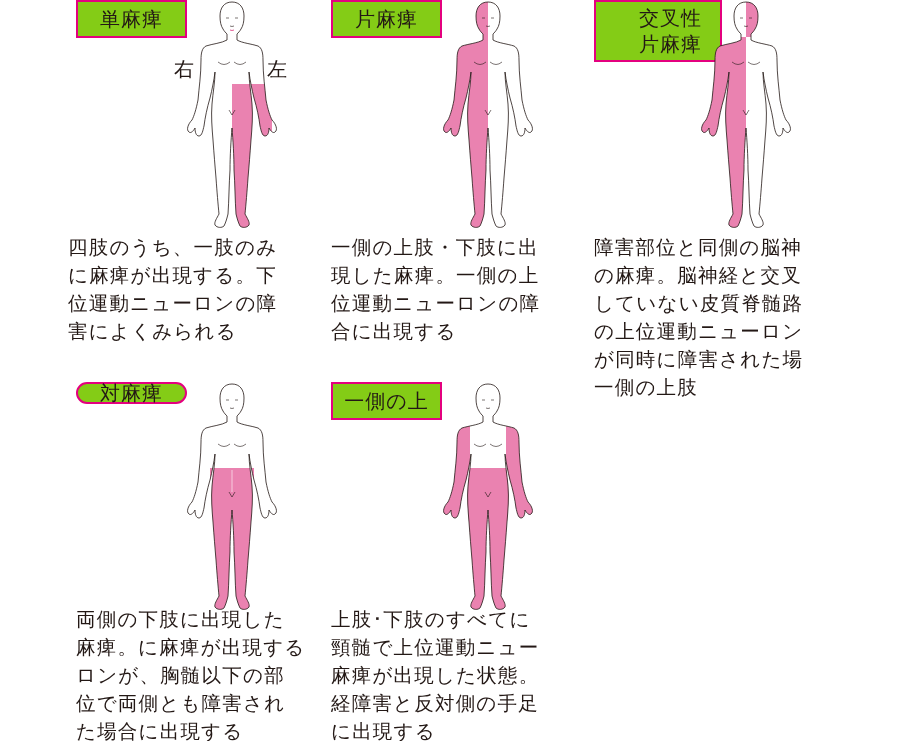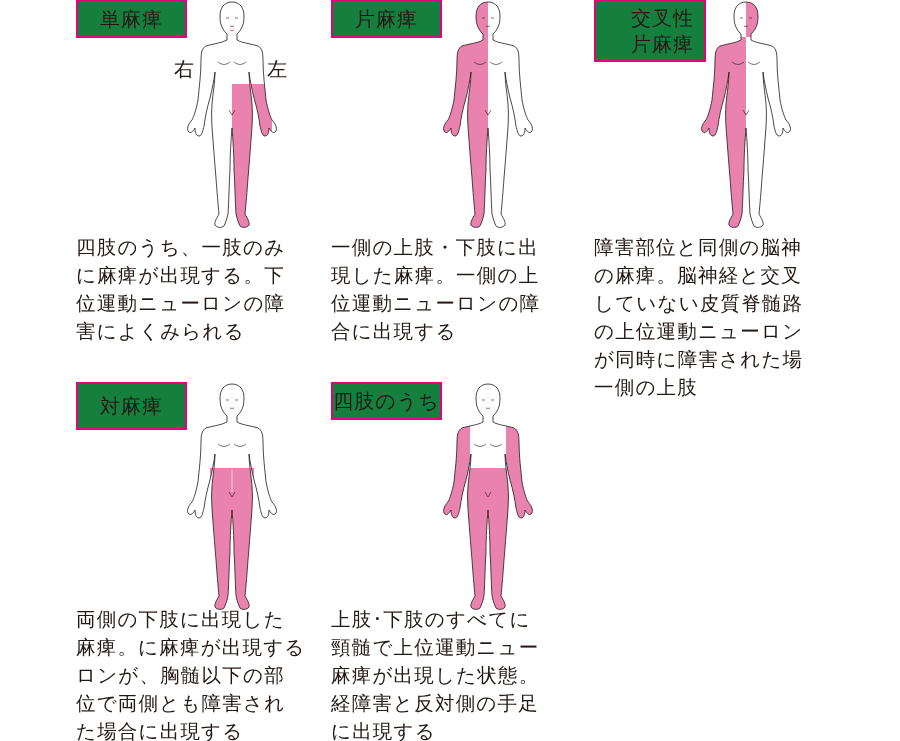--- a/index.html
+++ b/index.html
@@ -1,19 +1,19 @@
 <!DOCTYPE html>
 <html><head>
 <meta charset="utf-8">
 <style>
   html, body { margin:0; padding:0; background:#ffffff; }
   body { width:900px; height:741px; position:relative; overflow:hidden;
          font-family:"DejaVu Sans", "Liberation Sans", sans-serif; color:#231815; }
   .panel { position:absolute; }
-  .label-box { position:absolute; border:2px solid #e4007f; background:#15803d;
+  .label-box { position:absolute; border:2px solid #e4007f; background:#84cc16;
                box-sizing:border-box; display:flex; align-items:center; justify-content:center;
                font-size:20px; line-height:26px; text-align:center; letter-spacing:1px; }
   .label-box span { display:block; }
   .figure { position:absolute; }
   .desc { position:absolute; font-size:19.5px; line-height:28px; letter-spacing:1.2px; white-space:nowrap; }
   .desc div { height:28px; }
   .side-label { position:absolute; font-size:20px; }
 </style>
 </head>
 <body>
@@ -52,21 +52,21 @@
   <svg class="figure" style="left:182px;top:0px;" width="100" height="230" viewBox="0 0 100 230">
     <g clip-path="url(#clip-body)">
       <rect x="50" y="84" width="40" height="146" fill="#ea82b0"></rect>
     </g>
     <use href="#body-outline" fill="none" stroke="#231815" stroke-width="0.8"></use>
     <path d="M44,18 l3,0 M53,18 l3,0 M48,26 q2,1 4,0" stroke="#231815" stroke-width="0.6" fill="none"></path>
     <path d="M48,30 q2,1 4,0" stroke="#e35d95" stroke-width="1" fill="none"></path>
     <path d="M36,62 q6,5 12,0 M52,62 q6,5 12,0" stroke="#231815" stroke-width="0.6" fill="none"></path>
     <path d="M47,110 l3,5 l3,-5" stroke="#231815" stroke-width="0.6" fill="none"></path>
   </svg>
-  <div class="desc" style="left:76px;top:234px;">
+  <div class="desc" style="left:68px;top:234px;">
     <div>四肢のうち、一肢のみ</div>
     <div>に麻痺が出現する。下</div>
     <div>位運動ニューロンの障</div>
     <div>害によくみられる</div>
   </div>
 </div>
 
 <div class="panel">
   <div class="label-box" style="left:331px;top:0px;width:111px;height:38px;">
     <span>片麻痺</span>
@@ -82,21 +82,21 @@
   </svg>
   <div class="desc" style="left:331px;top:234px;">
     <div>一側の上肢・下肢に出</div>
     <div>現した麻痺。一側の上</div>
     <div>位運動ニューロンの障</div>
     <div>合に出現する</div>
   </div>
 </div>
 
 <div class="panel">
-  <div class="label-box" style="left:594px;top:0px;width:112px;height:62px;flex-direction:column;padding-left:25px;">
+  <div class="label-box" style="left:594px;top:0px;width:128px;height:62px;flex-direction:column;padding-left:25px;">
     <span>交叉性</span>
     <span>片麻痺</span>
   </div>
   <svg class="figure" style="left:696px;top:0px;" width="100" height="230" viewBox="0 0 100 230">
     <g clip-path="url(#clip-body)">
       <rect x="50" y="0" width="50" height="37" fill="#ea82b0"></rect>
       <rect x="0" y="37" width="50" height="193" fill="#ea82b0"></rect>
     </g>
     <use href="#body-outline" fill="none" stroke="#231815" stroke-width="0.8"></use>
     <path d="M44,18 l3,0 M53,18 l3,0 M48,26 q2,1 4,0" stroke="#231815" stroke-width="0.6" fill="none"></path>
@@ -107,21 +107,21 @@
     <div>障害部位と同側の脳神</div>
     <div>の麻痺。脳神経と交叉</div>
     <div>していない皮質脊髄路</div>
     <div>の上位運動ニューロン</div>
     <div>が同時に障害された場</div>
     <div>一側の上肢</div>
   </div>
 </div>
 
 <div class="panel">
-  <div class="label-box" style="left:76px;top:382px;width:111px;height:48px;">
+  <div class="label-box" style="left:76px;top:382px;width:111px;height:22px;border-radius:18px;">
     <span>対麻痺</span>
   </div>
   <svg class="figure" style="left:182px;top:382px;" width="100" height="230" viewBox="0 0 100 230">
     <g clip-path="url(#clip-body)">
       <rect x="28" y="86" width="44" height="144" fill="#ea82b0"></rect>
     </g>
     <use href="#body-outline" fill="none" stroke="#231815" stroke-width="0.8"></use>
     <path d="M44,18 l3,0 M53,18 l3,0 M48,26 q2,1 4,0" stroke="#231815" stroke-width="0.6" fill="none"></path>
     <path d="M36,62 q6,5 12,0 M52,62 q6,5 12,0" stroke="#231815" stroke-width="0.6" fill="none"></path>
     <path d="M47,110 l3,5 l3,-5" stroke="#231815" stroke-width="0.6" fill="none"></path>
@@ -131,21 +131,21 @@
     <div>両側の下肢に出現した</div>
     <div>麻痺。に麻痺が出現する</div>
     <div>ロンが、胸髄以下の部</div>
     <div>位で両側とも障害され</div>
     <div>た場合に出現する</div>
   </div>
 </div>
 
 <div class="panel">
   <div class="label-box" style="left:331px;top:382px;width:111px;height:38px;">
-    <span>四肢のうち</span>
+    <span>一側の上</span>
   </div>
   <svg class="figure" style="left:438px;top:382px;" width="100" height="230" viewBox="0 0 100 230">
     <g clip-path="url(#clip-body)">
       <rect x="0" y="40" width="32" height="100" fill="#ea82b0"></rect>
       <rect x="68" y="40" width="32" height="100" fill="#ea82b0"></rect>
       <rect x="28" y="86" width="44" height="144" fill="#ea82b0"></rect>
     </g>
     <use href="#body-outline" fill="none" stroke="#231815" stroke-width="0.8"></use>
     <path d="M44,18 l3,0 M53,18 l3,0 M48,26 q2,1 4,0" stroke="#231815" stroke-width="0.6" fill="none"></path>
     <path d="M36,62 q6,5 12,0 M52,62 q6,5 12,0" stroke="#231815" stroke-width="0.6" fill="none"></path>

